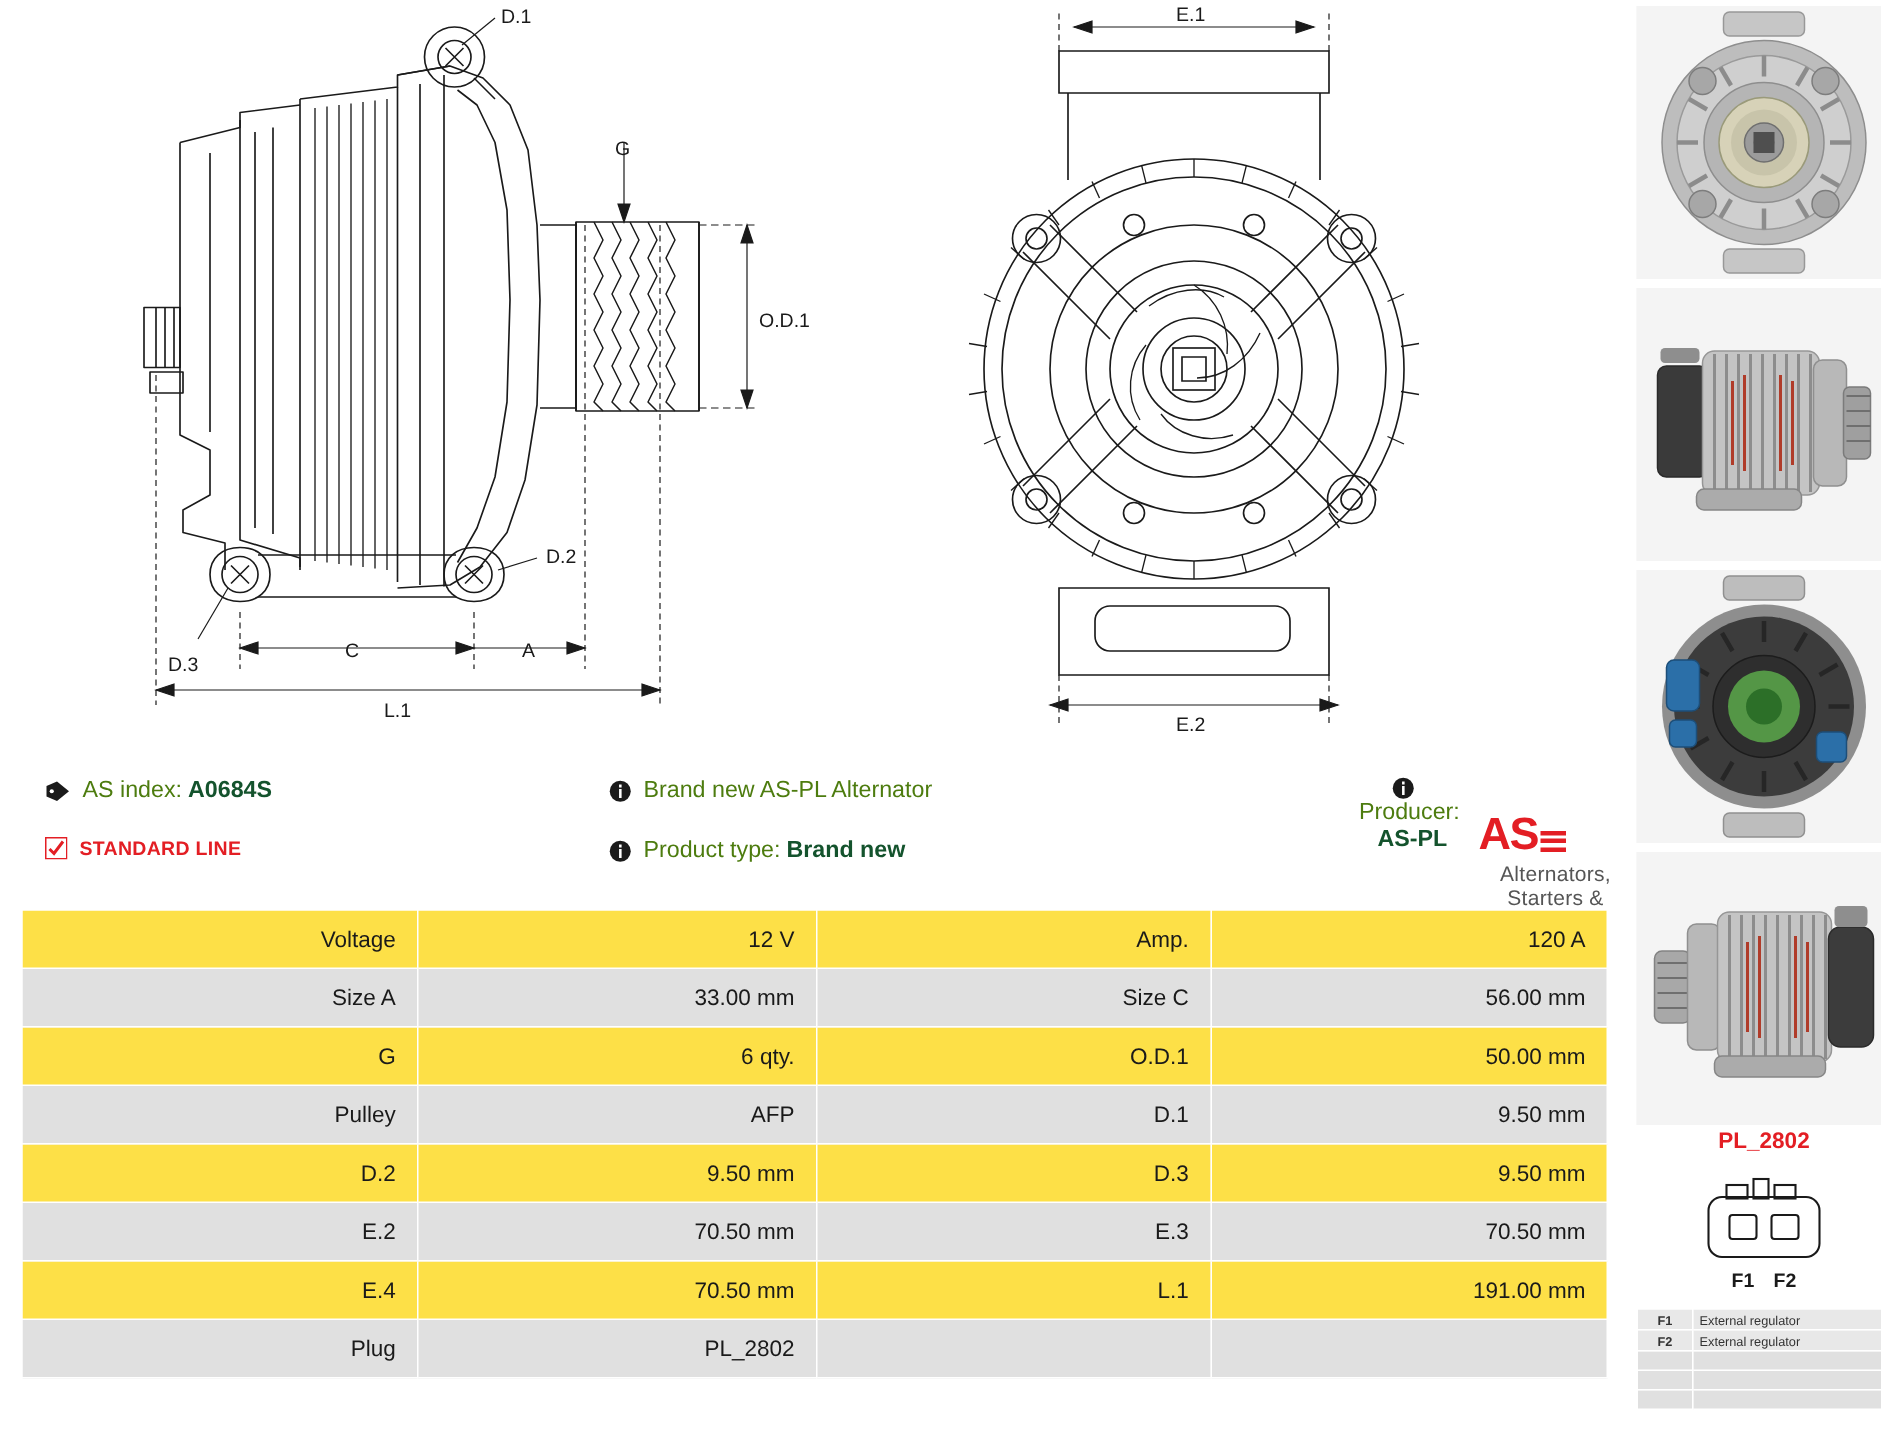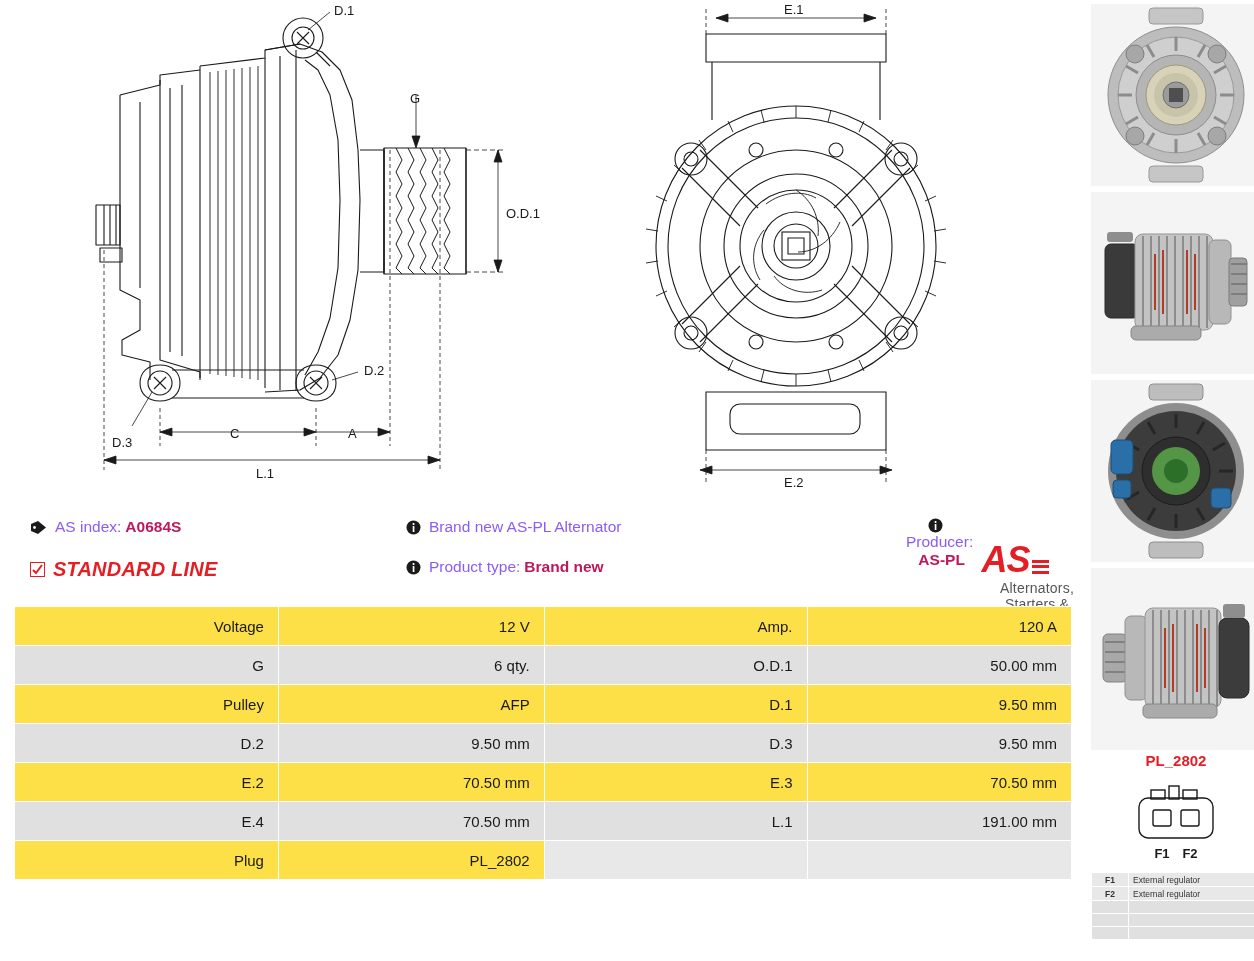--- a/index.html
+++ b/index.html
@@ -45,48 +45,46 @@
     align-items: center;
     font-size: 15.5px;
     white-space: nowrap;
   }
   .info-line .ico {
     margin-right: 8px;
     display: inline-flex;
     align-items: center;
     justify-content: center;
   }
-  .info-line .label { color: #8b5cf6; }
-  .info-line .value { font-weight: bold; color: #be185d; margin-left: 4px; text-align: center; }
+  .info-line .label { color: #4d7c0f; }
+  .info-line .value { font-weight: bold; color: #14532d; margin-left: 4px; text-align: center; }
   .std-line {
     color: #e31e24;
     font-weight: bold;
-    font-size: 20px;
+    font-size: 13px;
     letter-spacing: .2px;
-    font-style: italic;
   }
   .r1 { top: 8px; }
   .r2 { top: 48px; }
   .c1 { left: 14px; }
   .c2 { left: 390px; }
   .c3 { left: 890px; flex-direction: column; }
 
   
   .as-logo {
     position: absolute;
     left: 955px;
     top: 542px;
     width: 120px;
     text-align: center;
   }
   .as-logo .as-word {
     font-family: "Liberation Sans", sans-serif;
     font-weight: bold;
-    font-style: italic;
-    font-size: 36px;
+    font-size: 30px;
     color: #e31e24;
     letter-spacing: -1px;
     line-height: 1;
     display: inline-block;
   }
   .as-logo .as-bars {
     display: inline-block;
     vertical-align: middle;
     margin-left: 2px;
   }
@@ -451,20 +449,26 @@
 
   <table class="spec-table">
     <tbody>
       <tr>
         <td class="k">Voltage</td>
         <td class="v">12 V</td>
         <td class="k">Amp.</td>
         <td class="v">120 A</td>
       </tr>
       <tr>
+        <td class="k">Size A</td>
+        <td class="v">33.00 mm</td>
+        <td class="k">Size C</td>
+        <td class="v">56.00 mm</td>
+      </tr>
+      <tr>
         <td class="k">G</td>
         <td class="v">6 qty.</td>
         <td class="k">O.D.1</td>
         <td class="v">50.00 mm</td>
       </tr>
       <tr>
         <td class="k">Pulley</td>
         <td class="v">AFP</td>
         <td class="k">D.1</td>
         <td class="v">9.50 mm</td>

